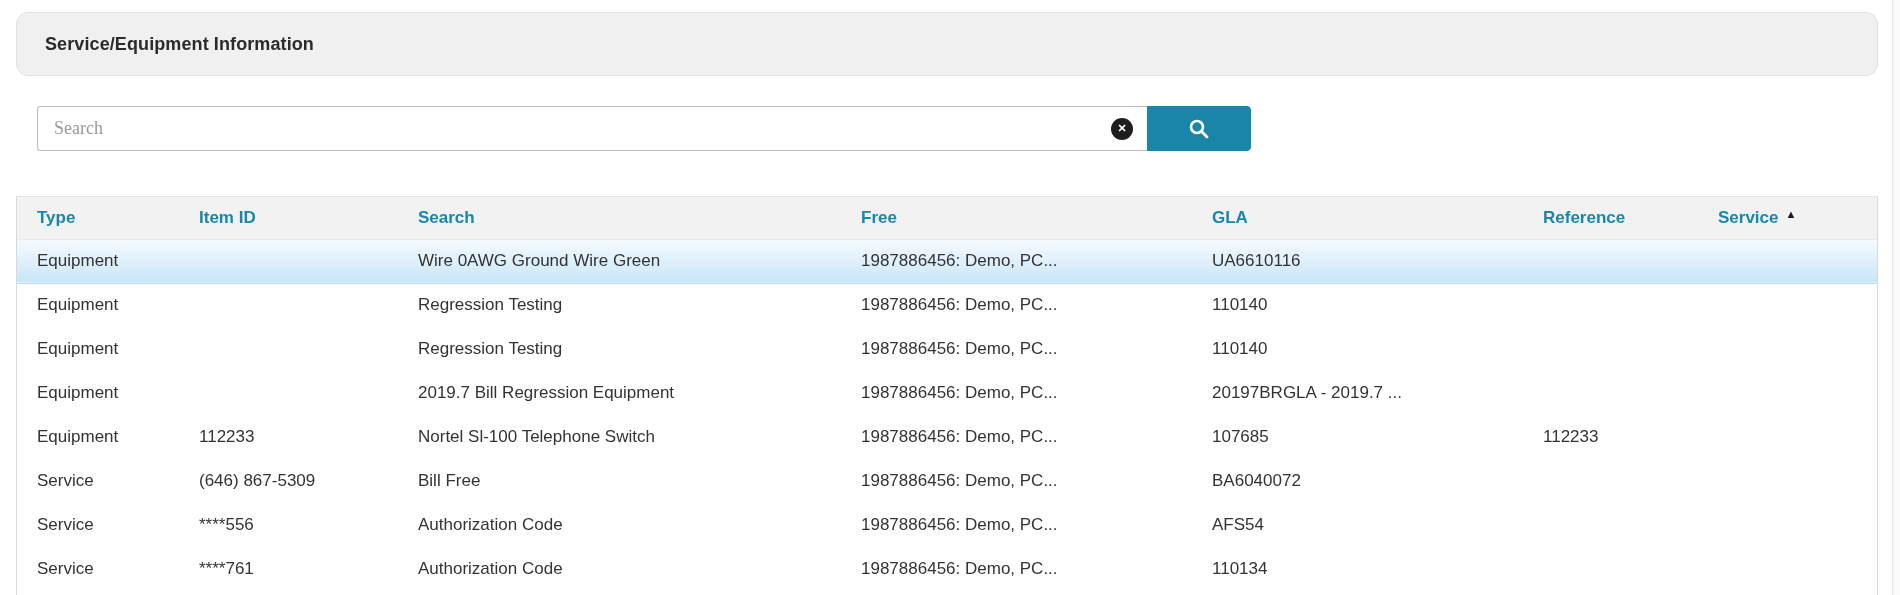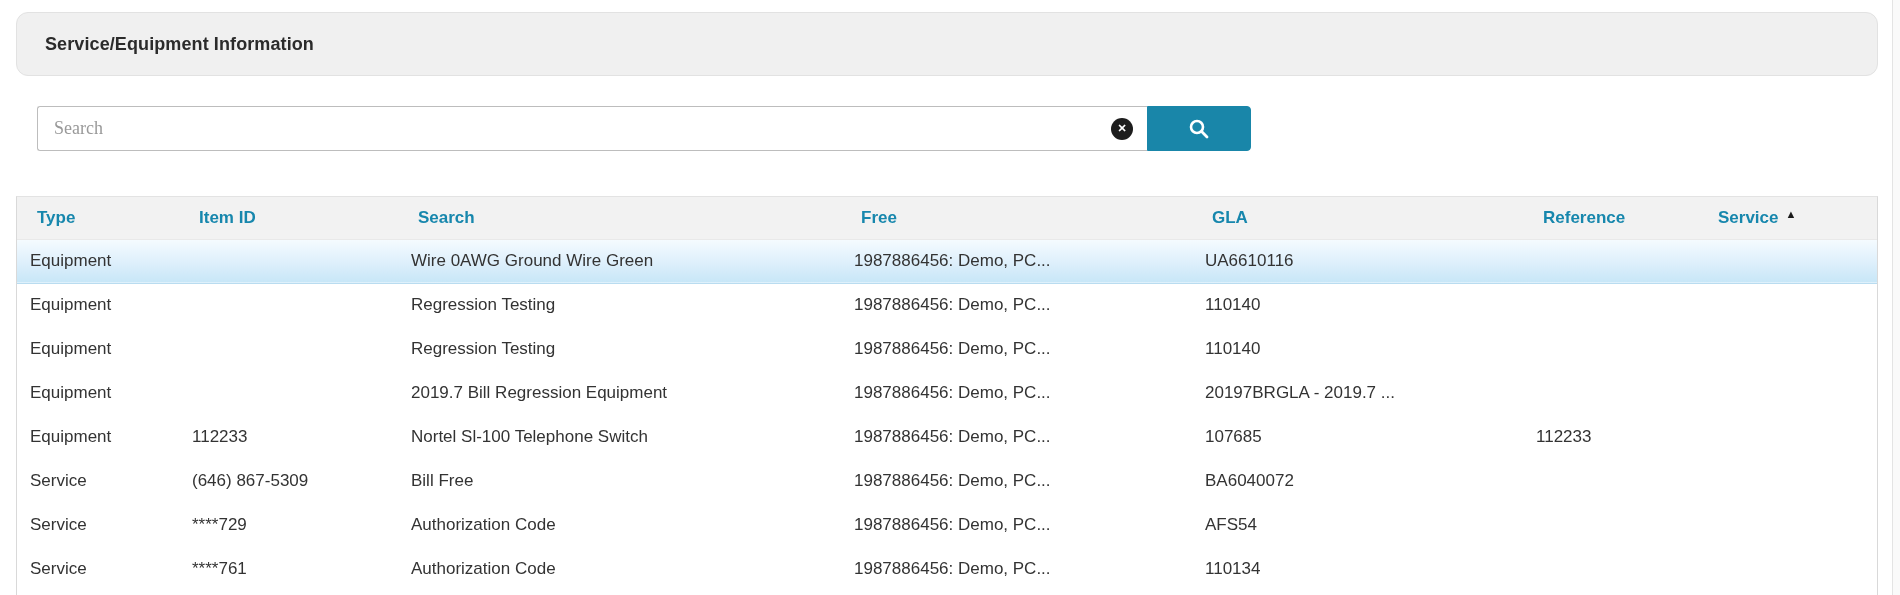--- a/index.html
+++ b/index.html
@@ -81,21 +81,21 @@
     color: #1787ad;
     padding: 0 0 0 20px;
     border-bottom: 1px solid #e9e9e9;
     cursor: pointer;
     white-space: nowrap;
   }
   tbody td {
     height: 44px;
     font-size: 17px; color: #333;
     vertical-align: middle;
-    padding: 0 0 0 13px;
+    padding: 0 0 0 20px;
     white-space: nowrap; overflow: hidden; text-overflow: ellipsis;
     cursor: pointer;
   }
   tr.selected td {
     background: linear-gradient(to bottom, #f5fbff 0%, #ddeffb 55%, #c7e6f7 100%);
     border-bottom: 1px solid #b9dcf0;
   }
   .sort-arrow {
     display: inline-block;
     font-size: 11px; color: #1a1a1a;
@@ -207,21 +207,21 @@
     <td>Service</td>
     <td>(646) 867-5309</td>
     <td>Bill Free</td>
     <td>1987886456: Demo, PC...</td>
     <td>BA6040072</td>
     <td></td>
     <td></td>
   </tr>
           <tr>
     <td>Service</td>
-    <td>****729</td>
+    <td>****556</td>
     <td>Authorization Code</td>
     <td>1987886456: Demo, PC...</td>
     <td>AFS54</td>
     <td></td>
     <td></td>
   </tr>
           <tr>
     <td>Service</td>
     <td>****761</td>
     <td>Authorization Code</td>

